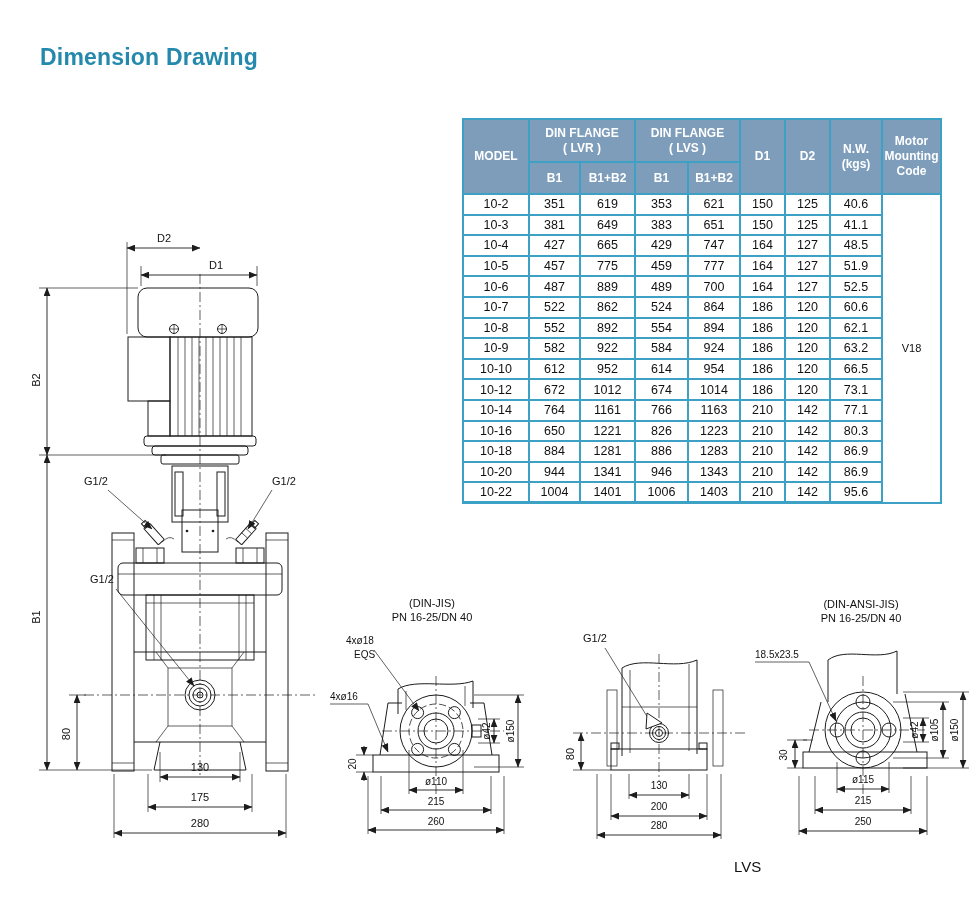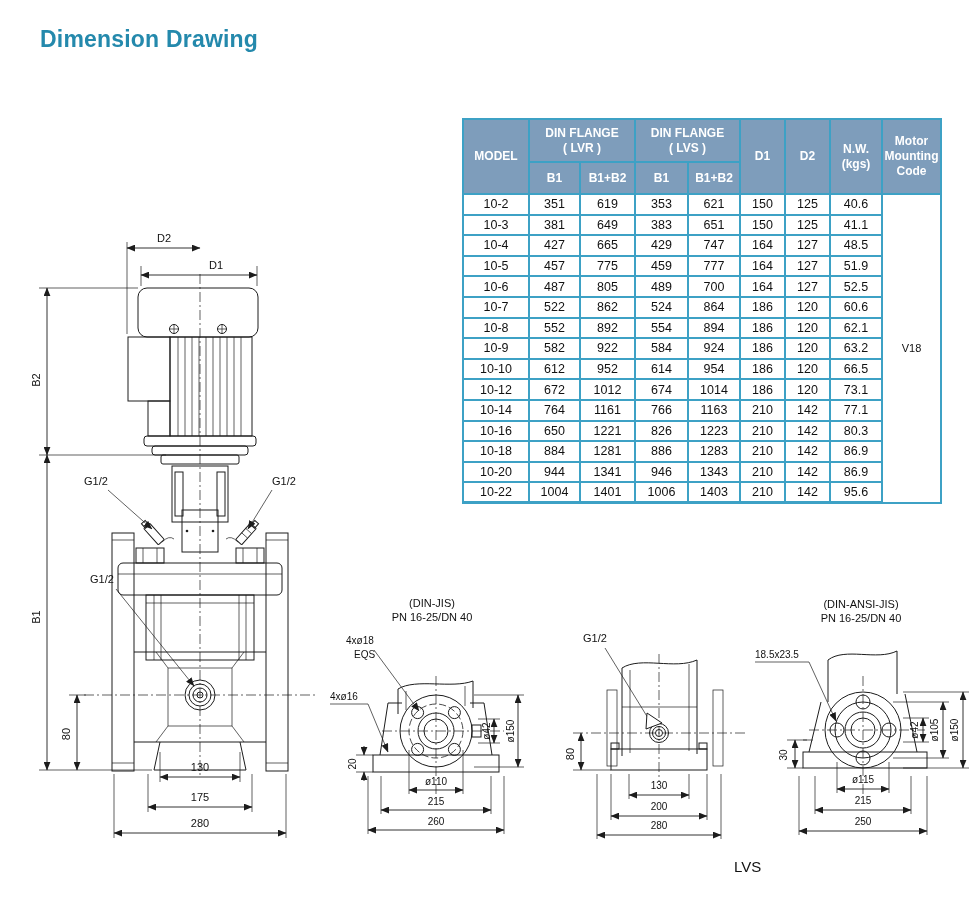--- a/index.html
+++ b/index.html
@@ -2,21 +2,21 @@
 <html><head>
 <meta charset="utf-8">
 <style>
   * { box-sizing: border-box; }
   html,body { margin:0; padding:0; }
   body {
     width:980px; height:909px; position:relative; background:#fff;
     font-family:"Liberation Sans", sans-serif; overflow:hidden;
   }
   .page-title {
-    position:absolute; left:40px; top:26px;
+    position:absolute; left:40px; top:44px;
     font-size:23px; font-weight:bold; color:#2489ac; letter-spacing:0.2px;
   }
   
   table.dim-table {
     position:absolute; left:462px; top:118px;
     border-collapse:collapse; table-layout:fixed;
   }
   .dim-table th, .dim-table td {
     border:2px solid #3da1c5; text-align:center; vertical-align:middle;
     padding:0; overflow:hidden;
@@ -128,21 +128,21 @@
     <td>775</td>
     <td>459</td>
     <td>777</td>
     <td>164</td>
     <td>127</td>
     <td>51.9</td>
   </tr>
       <tr>
     <td>10-6</td>
     <td>487</td>
-    <td>805</td>
+    <td>889</td>
     <td>489</td>
     <td>700</td>
     <td>164</td>
     <td>127</td>
     <td>52.5</td>
   </tr>
       <tr>
     <td>10-7</td>
     <td>522</td>
     <td>862</td>

